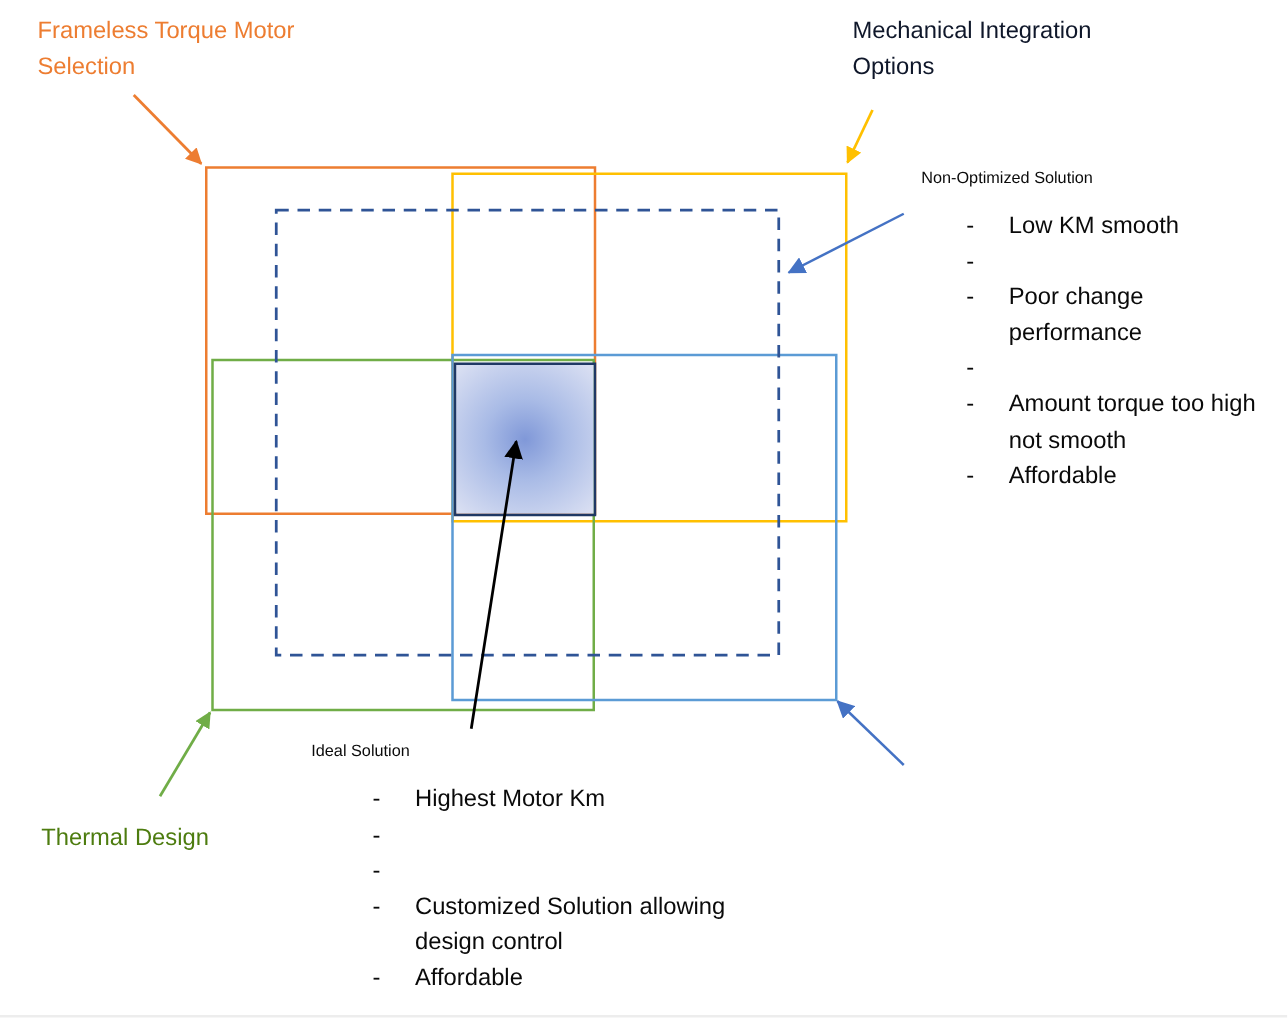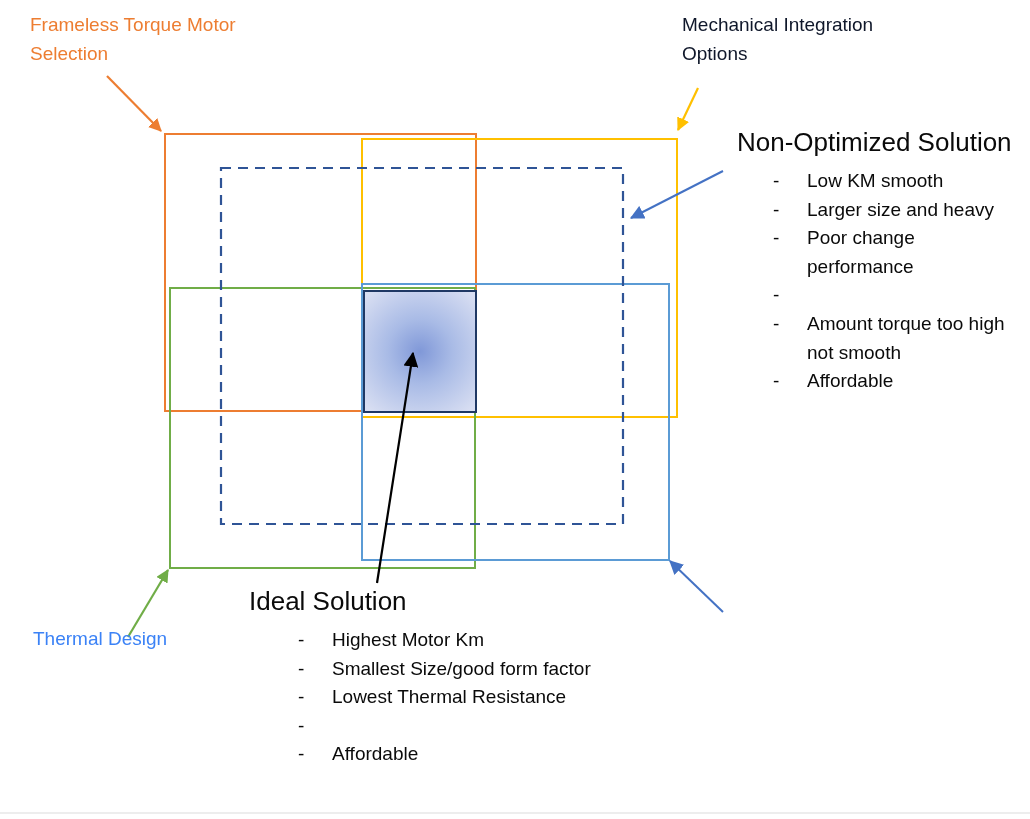--- a/index.html
+++ b/index.html
@@ -28,25 +28,25 @@
   svg.overlay {
     position: absolute; left: 0; top: 0; width: 1030px; height: 819px;
     z-index: 3; pointer-events: none;
   }
   
   .corner-label {
     position: absolute; font-size: 19px; line-height: 29px; z-index: 4;
   }
   .lbl-frameless { left: 30px; top: 10px; width: 232px; color: #ED7D31; }
   .lbl-mechanical { left: 666px; top: 10px; width: 212px; color: #0f172a; margin-left: 16px; }
-  .lbl-thermal { left: 33px; top: 624px; width: 220px; color: #3b82f6; }
+  .lbl-thermal { left: 33px; top: 656px; width: 220px; color: #4d7c0f; }
   .lbl-customization { left: 689px; top: 630px; width: 155px; color: #4472C4; }
   
   .block-title {
-    position: absolute; font-size: 26px; line-height: 24px; color: #0a0a0a; z-index: 4;
+    position: absolute; font-size: 13px; line-height: 24px; color: #0a0a0a; z-index: 4;
   }
   .title-nonopt { left: 737px; top: 130px; }
   .title-ideal  { left: 249px; top: 589px; }
   ul.dash-list {
     position: absolute; list-style: none; margin: 0; padding: 0; z-index: 4;
     font-size: 19px; line-height: 28.6px; color: #0a0a0a;
   }
   .list-nonopt { left: 773px; top: 167px; }
   .list-ideal  { left: 298px; top: 626px; }
   ul.dash-list li { display: flex; align-items: flex-start; }
@@ -104,21 +104,20 @@
   <div class="corner-label lbl-thermal">Thermal Design</div>
 
   <div class="block-title title-nonopt">Non-Optimized Solution</div>
   <ul class="dash-list list-nonopt">
     <li>
         <span class="dash">-</span>
         <span class="itxt">Low KM smooth</span>
       </li>
     <li>
         <span class="dash">-</span>
-        <span class="itxt">Larger size and heavy</span>
       </li>
     <li>
         <span class="dash">-</span>
         <span class="itxt">Poor change performance</span>
       </li>
     <li>
         <span class="dash">-</span>
       </li>
     <li>
         <span class="dash">-</span>
@@ -131,28 +130,27 @@
   </ul>
 
   <div class="block-title title-ideal">Ideal Solution</div>
   <ul class="dash-list list-ideal">
     <li>
         <span class="dash">-</span>
         <span class="itxt">Highest Motor Km</span>
       </li>
     <li>
         <span class="dash">-</span>
-        <span class="itxt">Smallest Size/good form factor</span>
       </li>
     <li>
         <span class="dash">-</span>
-        <span class="itxt">Lowest Thermal Resistance</span>
       </li>
     <li>
         <span class="dash">-</span>
+        <span class="itxt">Customized Solution allowing design control</span>
       </li>
     <li>
         <span class="dash">-</span>
         <span class="itxt">Affordable</span>
       </li>
   </ul>
 
 </div>
 
 </body></html>

